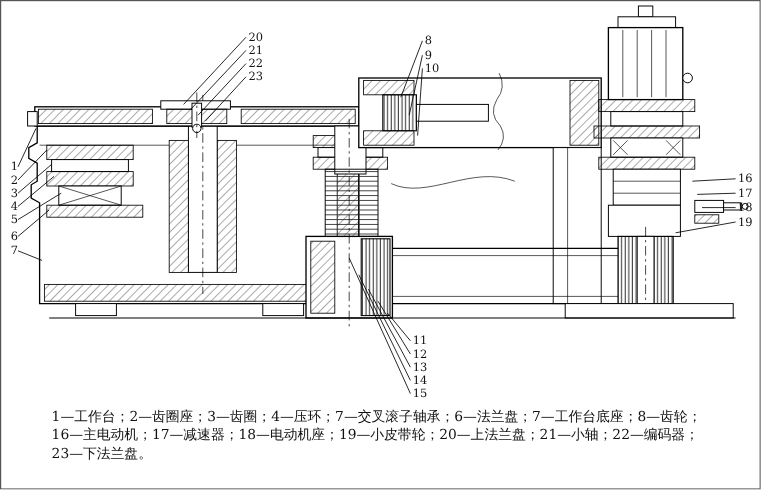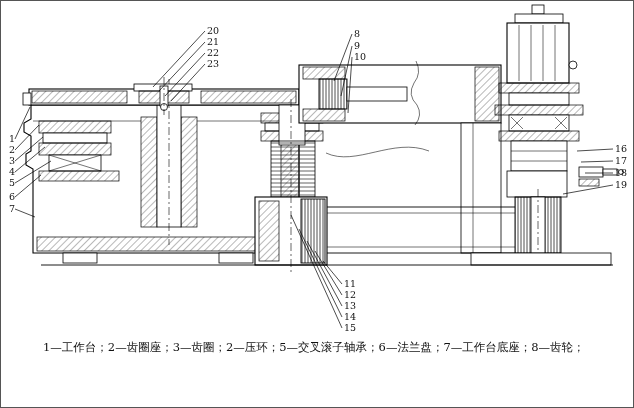--- a/index.html
+++ b/index.html
@@ -217,16 +217,18 @@
       <line class="leader" x1="341" y1="327" x2="290" y2="214"></line>
       <text class="num" x="343" y="286">11</text>
       <text class="num" x="343" y="297">12</text>
       <text class="num" x="343" y="308">13</text>
       <text class="num" x="343" y="319">14</text>
       <text class="num" x="343" y="330">15</text>
     </g>
   </svg>
 
   <div class="legend">
-    <div>1—工作台；2—齿圈座；3—齿圈；2—压环；5—交叉滚子轴承；6—法兰盘；7—工作台底座；8—齿轮；</div>
+    <div>1—工作台；2—齿圈座；3—齿圈；4—压环；7—交叉滚子轴承；6—法兰盘；7—工作台底座；8—齿轮；</div>
+    <div>16—主电动机；17—减速器；18—电动机座；19—小皮带轮；20—上法兰盘；21—小轴；22—编码器；</div>
+    <div>23—下法兰盘。</div>
   </div>
 
 </div>
 
 </body></html>

